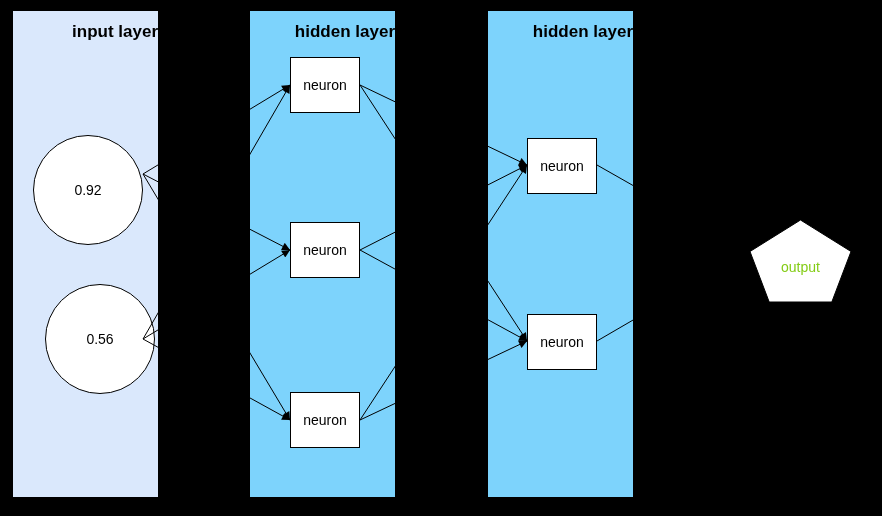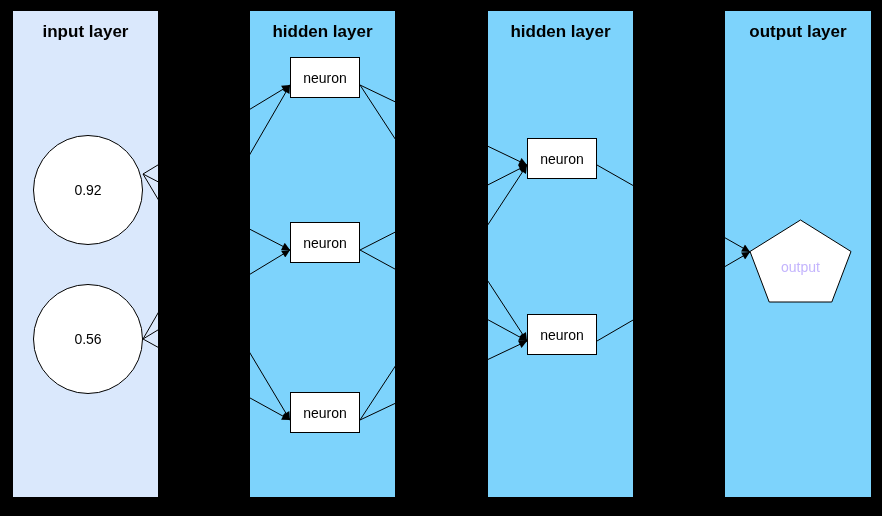--- a/index.html
+++ b/index.html
@@ -3,53 +3,53 @@
 <meta charset="utf-8">
 <style>
   html,body{margin:0;padding:0;background:#000;}
   .stage{
     position:relative;width:882px;height:516px;background:#000000;
     font-family:"Liberation Sans",sans-serif;color:#000;overflow:hidden;
   }
   .panel{position:absolute;top:11px;height:486px;width:145px;background:#7dd3fc;}
   .panel.blue{background:#dae8fc;}
   .panel h2{
-    margin:0;padding-top:11px;text-align:center;
+    margin:0;padding-top:11px;text-align:right;
     font-size:17px;font-weight:700;line-height:20px;color:#000;
   }
   .node{
     position:absolute;background:#ffffff;border:1px solid #000000;
     display:flex;align-items:center;justify-content:center;
     font-size:14px;color:#000;box-sizing:border-box;
   }
   .node.circle{width:110px;height:110px;border-radius:50%;}
-  .node.rect{width:70px;height:41px;left:40px;}
+  .node.rect{width:70px;height:56px;left:40px;}
   .p3 .node.rect{left:39px;}
   #pentagon-svg{position:absolute;left:749px;top:219px;width:103px;height:84px;}
   #pentagon-svg polygon{fill:#ffffff;stroke:#000000;stroke-width:1;}
   .pentagon-label{
     position:absolute;left:750px;top:258px;width:101px;height:18px;
     display:flex;align-items:center;justify-content:center;
-    font-size:14px;color:#c4b5fd;
+    font-size:14px;color:#84cc16;
   }
   #edge-layer{position:absolute;left:0;top:0;width:882px;height:516px;pointer-events:none;}
   #edge-layer line{stroke:#000000;stroke-width:1;}
   #edge-layer .arrow-fill{fill:#000000;}
 </style>
 </head>
 <body>
 
 <div class="stage">
 
   <section class="panel blue" style="left:13px;">
     <h2>input layer</h2>
     <div class="node circle" style="left:20px;top:124px;">
       <span>0.92</span>
     </div>
-    <div class="node circle" style="left:20px;top:273px;text-align:right;">
+    <div class="node circle" style="left:32px;top:273px;text-align:right;">
       <span>0.56</span>
     </div>
   </section>
 
   <section class="panel" style="left:250px;">
     <h2>hidden layer</h2>
     <div class="node rect" style="top:46px;">
       <span>neuron</span>
     </div>
     <div class="node rect" style="top:211px;">
@@ -63,23 +63,20 @@
   <section class="panel p3" style="left:488px;">
     <h2>hidden layer</h2>
     <div class="node rect" style="top:127px;">
       <span>neuron</span>
     </div>
     <div class="node rect" style="top:303px;">
       <span>neuron</span>
     </div>
   </section>
 
-  <section class="panel" style="left:725px;width:146px;">
-    <h2>output layer</h2>
-  </section>
 
   <svg id="pentagon-svg" viewBox="0 0 103 84">
     <polygon points="51.5,1 102,32.5 82.8,83 20.2,83 1,32.5"></polygon>
   </svg>
   <div class="pentagon-label">output</div>
 
   <svg id="edge-layer">
     <defs>
       <marker id="arrowhead" viewBox="0 0 10 10" refX="10" refY="5" markerWidth="10" markerHeight="8" orient="auto">
         <path class="arrow-fill" d="M 0 0 L 10 5 L 0 10 z"></path>

